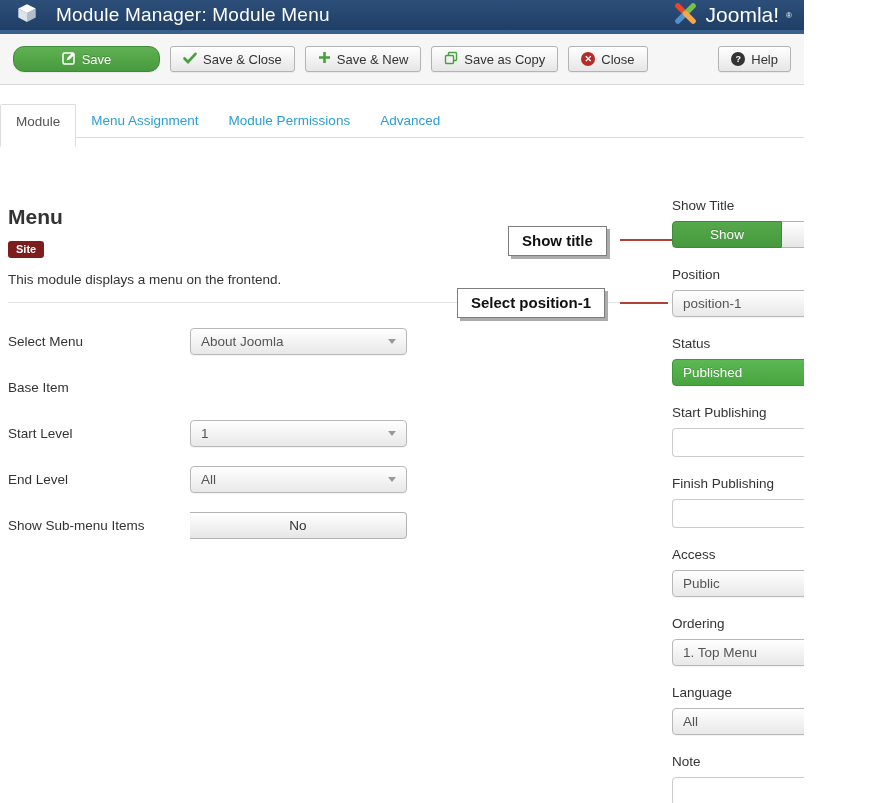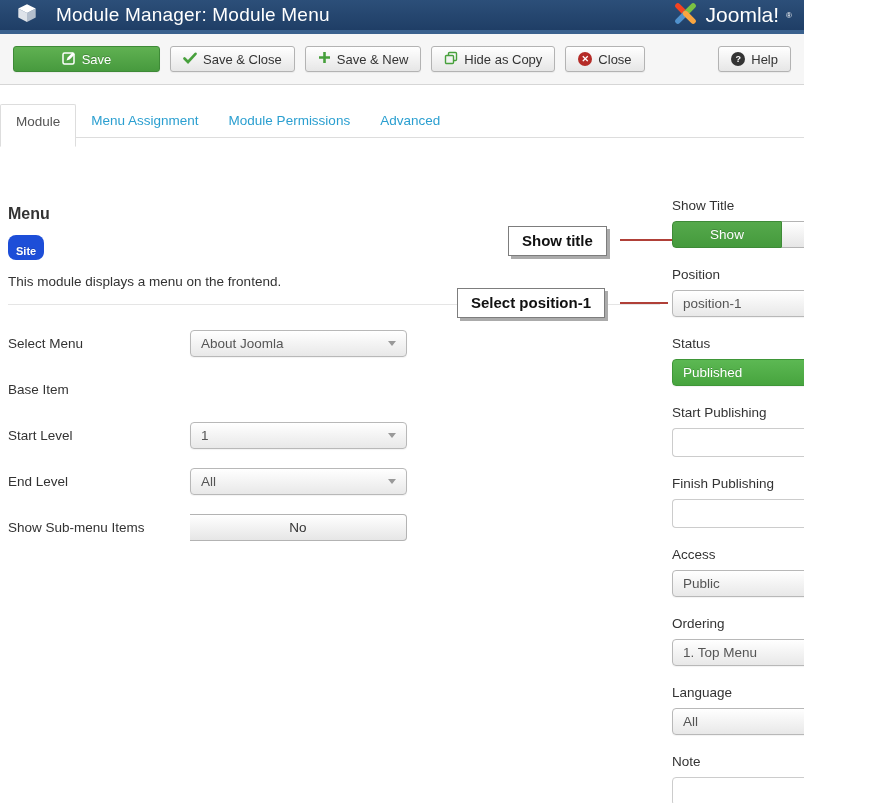--- a/index.html
+++ b/index.html
@@ -27,21 +27,21 @@
   }
   .btn {
     display:inline-flex; align-items:center; justify-content:center; gap:6px;
     height:26px; padding:0 12px; font-size:13px; color:#333;
     background:linear-gradient(#ffffff,#e6e6e6);
     border:1px solid #b3b3b3; border-radius:3px; cursor:pointer;
     box-shadow:0 1px 1px rgba(0,0,0,.05);
   }
   .btn-success {
     min-width:147px; color:#fff; text-shadow:0 -1px 0 rgba(0,0,0,.2);
-    background:linear-gradient(#60b152,#479a3e); border-color:#3e8a37;
+    background:linear-gradient(#60b152,#479a3e); border-color:#3e8a37;border-radius:11px;
   }
   .btn-help { margin-left:auto; }
   .circle-ic {
     display:inline-flex; align-items:center; justify-content:center;
     width:14px; height:14px; border-radius:50%; color:#fff;
     font-size:9px; font-weight:bold; line-height:1;
   }
   .red { background:#b52b27; } .dark { background:#333; }
 
   
@@ -62,25 +62,25 @@
   .tab {
     padding:9px 15px; font-size:13.5px; color:#2b9fd0; cursor:pointer; white-space:nowrap;
   }
   .tab.active {
     background:#fff; color:#555; border:1px solid #ddd; border-bottom:1px solid #fff;
     padding:9px 15px 17px; margin-bottom:-10px; border-radius:2px 2px 0 0;
   }
 
   
   .left-col { position:absolute; left:8px; top:198px; width:652px; }
-  .left-col h2 { margin-top:7px; font-size:16px; font-weight:bold; color:#333; }
+  .left-col h2 { margin-top:7px; font-size:21px; font-weight:bold; color:#333; }
   .badge {
-    display:inline-block; margin-top:12px; padding:10px 8px 3px;
-    background:#1d4ed8; color:#fff; font-size:11px; font-weight:bold;
-    border-radius:8px; text-shadow:0 -1px 0 rgba(0,0,0,.15);
+    display:inline-block; margin-top:12px; padding:2px 8px 3px;
+    background:#7f1d1d; color:#fff; font-size:11px; font-weight:bold;
+    border-radius:3px; text-shadow:0 -1px 0 rgba(0,0,0,.15);
   }
   .desc { margin-top:14px; font-size:13.5px; color:#333; }
   .divider { margin-top:15px; border:none; border-top:1px solid #e5e5e5; }
   .left-form { margin-top:25px; }
   .form-row { display:flex; align-items:center; height:27px; margin-bottom:19px; }
   .form-row > label { flex:0 0 182px; font-size:13.5px; color:#333; }
 
   .select {
     position:relative; display:flex; align-items:center; justify-content:space-between;
     width:217px; height:27px; padding:0 10px; font-size:13.5px; color:#555;
@@ -197,21 +197,21 @@
       </span>
       <span>Save &amp; New</span>
     </button>
     <button class="btn">
       <span>
         <svg width="14" height="14" viewBox="0 0 14 14">
           <rect x="4.5" y="1.5" width="8" height="8" rx="1" fill="none" stroke="#47a03c" stroke-width="1.4"></rect>
           <rect x="1.5" y="4.5" width="8" height="8" rx="1" fill="#f2f2f2" stroke="#47a03c" stroke-width="1.4"></rect>
         </svg>
       </span>
-      <span>Hide as Copy</span>
+      <span>Save as Copy</span>
     </button>
     <button class="btn">
       <span class="circle-ic red">✕</span>
       <span>Close</span>
     </button>
     <button class="btn btn-help">
       <span class="circle-ic dark">?</span>
       <span>Help</span>
     </button>
   </div>

